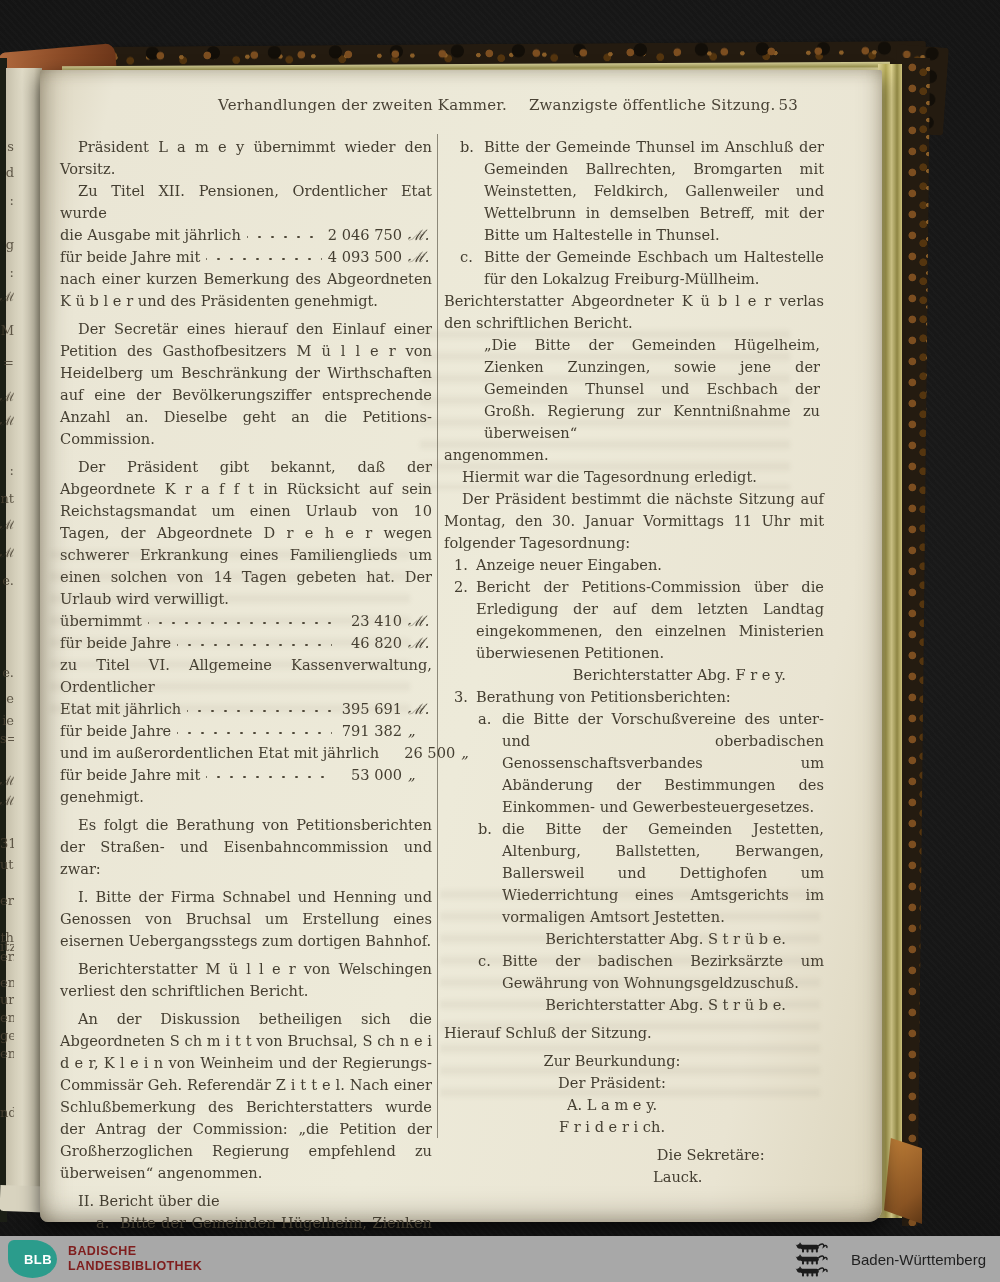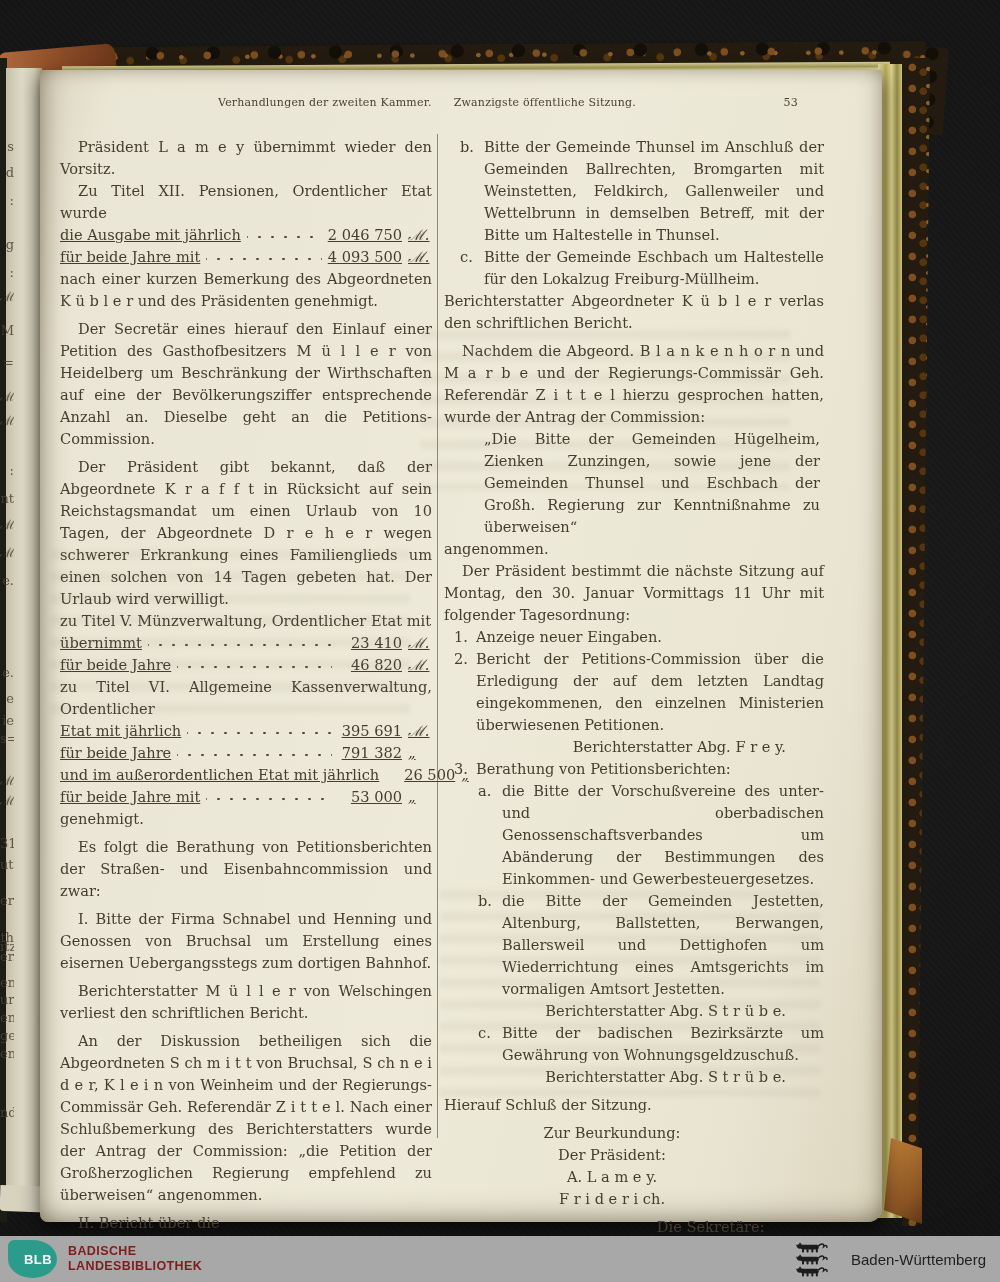--- a/index.html
+++ b/index.html
@@ -44,31 +44,31 @@
   
   .page{position:absolute;left:40px;top:70px;width:842px;height:1152px;
       border-radius:2px 2px 14px 8px;
       background:linear-gradient(103deg,#dcd5bf 0%,#eae6d5 7%,#edead9 52%,#e9e4d2 84%,#dcd5bd 100%);
       box-shadow:inset 20px 0 28px -20px rgba(80,68,45,.6),
                  inset -16px 0 24px -18px rgba(95,82,52,.55),
                  inset 0 -20px 30px -20px rgba(60,50,32,.55),
                  inset 0 14px 20px -16px rgba(90,80,55,.4),
                  0 8px 20px rgba(0,0,0,.65);}
   .page-header{position:absolute;top:26px;left:0;right:0;display:flex;align-items:baseline;
-      padding:0 84px 0 178px;font-size:11px;color:#4a4336;letter-spacing:.2px;white-space:nowrap;}
+      padding:0 84px 0 178px;font-size:15px;color:#4a4336;letter-spacing:.2px;white-space:nowrap;}
   .page-header .gap{width:22px;}
   .page-header .spacer{flex:1;}
   .divider{position:absolute;left:397px;top:64px;width:1px;height:1004px;background:rgba(62,56,44,.55);}
   .col{position:absolute;top:66px;font-size:14.6px;line-height:22px;color:#443e31;}
   .col-left{left:20px;width:372px;}
   .col-right{left:404px;width:380px;}
   .blk{text-align:justify;}
   .sp{margin-top:6px;}
   .pi{text-indent:18px;}
-  .amt{display:flex;align-items:baseline;text-align:left;text-decoration:underline;}
+  .amt{display:flex;align-items:baseline;text-align:left;}
   .amt .al{white-space:nowrap;}
   .amt .dots{flex:1;margin:0 6px;align-self:stretch;
       background-image:radial-gradient(circle,#4e4738 1.05px,rgba(0,0,0,0) 1.3px);
       background-size:13px 8px;background-repeat:repeat-x;background-position:6px 62%;}
   .amt .av{white-space:nowrap;min-width:64px;text-align:right;}
   .amt .au{width:24px;padding-left:6px;font-style:italic;}
   .lia,.lib,.lin,.li2{display:flex;}
   .lia{padding-left:36px}.lib{padding-left:16px}.lin{padding-left:10px}.li2{padding-left:34px}
   .lia .m,.lib .m,.li2 .m{flex:0 0 24px;}
   .lin .m{flex:0 0 22px;}
@@ -167,21 +167,20 @@
           </div>
           <div class="blk amt">
             <span class="al">für beide Jahre mit</span>
             <span class="dots"></span>
             <span class="av">4 093 500</span>
             <span class="au">ℳ.</span>
           </div>
           <div class="blk p">nach einer kurzen Bemerkung des Abgeordneten K ü b l e r und des Präsidenten genehmigt.</div>
           <div class="blk pi sp">Der Secretär eines hierauf den Einlauf einer Petition des Gasthofbesitzers M ü l l e r von Heidelberg um Beschränkung der Wirthschaften auf eine der Bevölkerungsziffer entsprechende Anzahl an.  Dieselbe geht an die Petitions-Commission.</div>
           <div class="blk pi sp">Der Präsident gibt bekannt, daß der Abgeordnete K r a f f t in Rücksicht auf sein Reichstagsmandat um einen Urlaub von 10 Tagen, der Abgeordnete D r e h e r wegen schwerer Erkrankung eines Familienglieds um einen solchen von 14 Tagen gebeten hat.  Der Urlaub wird verwilligt.</div>
-          <div class="blk p">zu Titel V. Münzverwaltung, Ordentlicher Etat mit</div>
           <div class="blk amt">
             <span class="al">übernimmt</span>
             <span class="dots"></span>
             <span class="av">23 410</span>
             <span class="au">ℳ.</span>
           </div>
           <div class="blk amt">
             <span class="al">für beide Jahre</span>
             <span class="dots"></span>
             <span class="av">46 820</span>
@@ -226,23 +225,23 @@
       <div class="col col-right" id="col-right">
           <div class="blk lib">
             <span class="m">b.</span>
             <span class="tx">Bitte der Gemeinde Thunsel im Anschluß der Gemeinden Ballrechten, Bromgarten mit Weinstetten, Feldkirch, Gallenweiler und Wettelbrunn in demselben Betreff, mit der Bitte um Haltestelle in Thunsel.</span>
           </div>
           <div class="blk lib">
             <span class="m">c.</span>
             <span class="tx">Bitte der Gemeinde Eschbach um Haltestelle für den Lokalzug Freiburg-Müllheim.</span>
           </div>
           <div class="blk p">Berichterstatter Abgeordneter K ü b l e r verlas den schriftlichen Bericht.</div>
-          <div class="blk pi sp">Nachdem die Abgeord. B l a n k e n h o r n und M a r b e und der Regierungs-Commissär Geh. Referendär Z i t t e l hierzu gesprochen hatten, wurde der Antrag der Commission:</div>
           <div class="blk quote">„Die Bitte der Gemeinden Hügelheim, Zienken Zunzingen, sowie jene der Gemeinden Thunsel und Eschbach der Großh. Regierung zur Kenntnißnahme zu überweisen“</div>
           <div class="blk p">angenommen.</div>
+          <div class="blk pi">Hiermit war die Tagesordnung erledigt.</div>
           <div class="blk pi">Der Präsident bestimmt die nächste Sitzung auf Montag, den 30. Januar Vormittags 11 Uhr mit folgender Tagesordnung:</div>
           <div class="blk lin">
             <span class="m">1.</span>
             <span class="tx">Anzeige neuer Eingaben.</span>
           </div>
           <div class="blk lin">
             <span class="m">2.</span>
             <span class="tx">Bericht der Petitions-Commission über die Erledigung der auf dem letzten Landtag eingekommenen, den einzelnen Ministerien überwiesenen Petitionen.</span>
           </div>
           <div class="blk right">Berichterstatter Abg. F r e y.</div>

